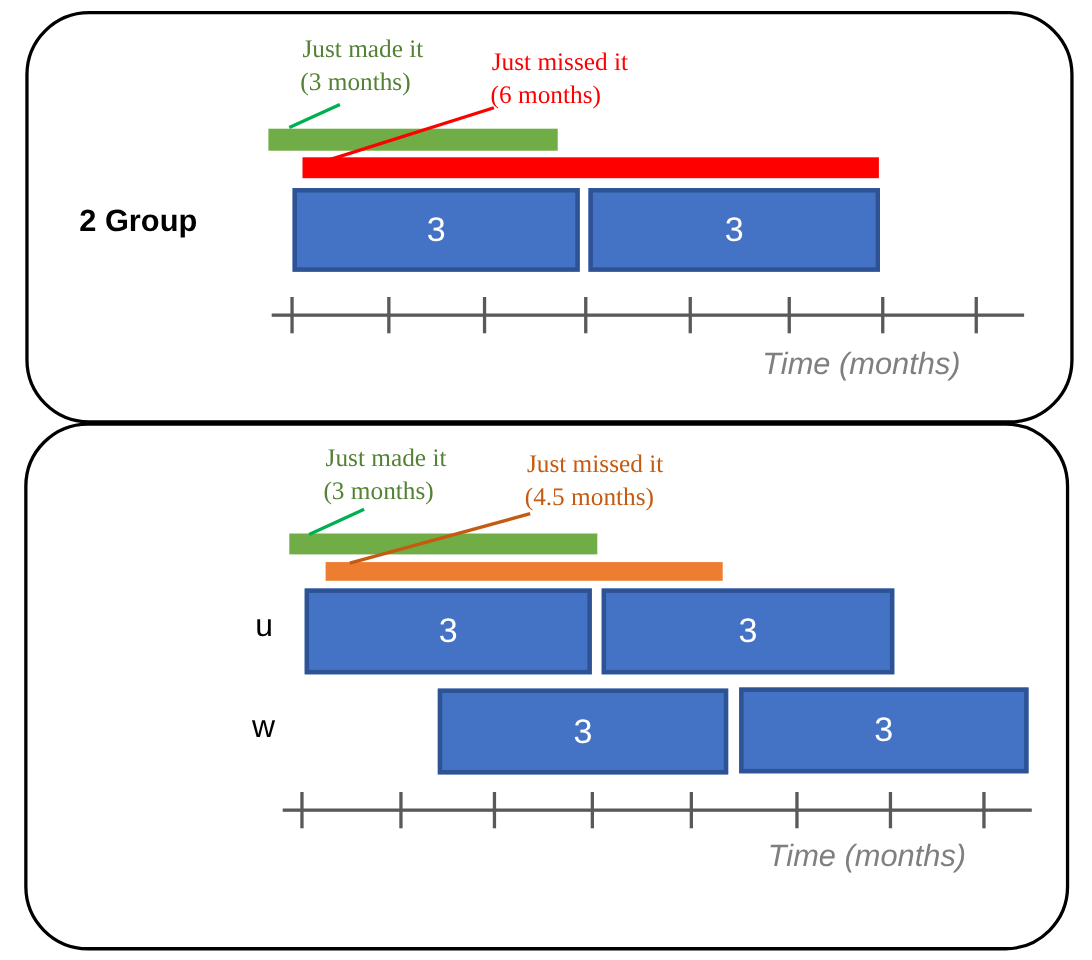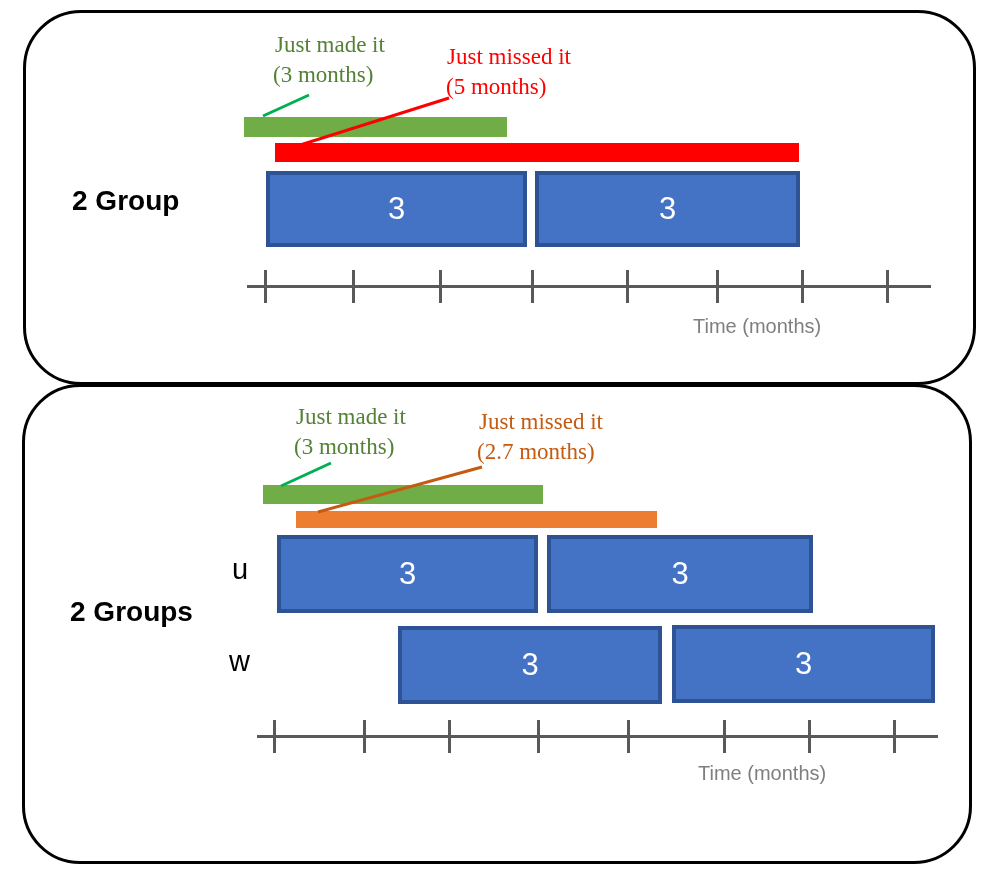--- a/index.html
+++ b/index.html
@@ -28,39 +28,39 @@
   .callout-text{position:absolute;font-size:23px;white-space:nowrap;line-height:1;font-family:Liberation Serif, serif;}
   .callout-text.green{color:var(--green-text);}
   .callout-text.red{color:var(--red);}
   .callout-text.orange{color:var(--orange-text);}
 
   .group-label{position:absolute;font-size:28px;font-weight:bold;color:#000;white-space:nowrap;}
   .row-label{position:absolute;font-size:29px;color:#000;}
 
   .axis-line{position:absolute;height:3px;background:var(--axis-gray);}
   .tick{position:absolute;width:3px;height:33px;background:var(--axis-gray);}
-  .time-label{position:absolute;font-size:20px;color:var(--label-gray);white-space:nowrap;}
+  .time-label{position:absolute;font-size:28px;color:var(--label-gray);white-space:nowrap;font-style:italic;}
 
   #leader-svg{position:absolute;left:0;top:0;pointer-events:none;}
 </style>
 </head>
 <body>
 
 <div id="canvas">
 
   <section class="panel" id="panel1"></section>
   <section class="panel" id="panel2"></section>
 
   <div class="group-label" style="left:72px;top:185px;">2 Group</div>
 
   <div class="callout-text green" style="left:275px;top:33px;">Just made it</div>
   <div class="callout-text green" style="left:273px;top:63px;">(3 months)</div>
 
   <div class="callout-text red" style="left:447px;top:45px;">Just missed it</div>
-  <div class="callout-text red" style="left:446px;top:75px;">(5 months)</div>
+  <div class="callout-text red" style="left:446px;top:75px;">(6 months)</div>
 
   <div class="bar green" style="left:244px;top:117px;width:263px;height:20px;"></div>
   <div class="bar red" style="left:275px;top:143px;width:524px;height:19px;"></div>
 
   <div class="bluebox" style="left:266px;top:171px;width:261px;height:76px;">
     <span>3</span>
   </div>
   <div class="bluebox" style="left:535px;top:171px;width:265px;height:76px;">
     <span>3</span>
   </div>
@@ -70,27 +70,26 @@
   <div class="tick" style="left:352px;top:270px;"></div>
   <div class="tick" style="left:439px;top:270px;"></div>
   <div class="tick" style="left:531px;top:270px;"></div>
   <div class="tick" style="left:626px;top:270px;"></div>
   <div class="tick" style="left:716px;top:270px;"></div>
   <div class="tick" style="left:801px;top:270px;"></div>
   <div class="tick" style="left:886px;top:270px;"></div>
 
   <div class="time-label" style="left:693px;top:315px;">Time (months)</div>
 
-  <div class="group-label" style="left:70px;top:596px;">2 Groups</div>
 
   <div class="callout-text green" style="left:296px;top:405px;">Just made it</div>
   <div class="callout-text green" style="left:294px;top:435px;">(3 months)</div>
 
   <div class="callout-text orange" style="left:479px;top:410px;">Just missed it</div>
-  <div class="callout-text orange" style="left:477px;top:440px;">(2.7 months)</div>
+  <div class="callout-text orange" style="left:477px;top:440px;">(4.5 months)</div>
 
   <div class="bar green" style="left:263px;top:485px;width:280px;height:19px;"></div>
   <div class="bar orange" style="left:296px;top:511px;width:361px;height:17px;"></div>
 
   <div class="row-label" style="left:232px;top:553px;">u</div>
   <div class="row-label" style="left:229px;top:645px;">w</div>
 
   <div class="bluebox" style="left:277px;top:535px;width:261px;height:78px;">
     <span>3</span>
   </div>

